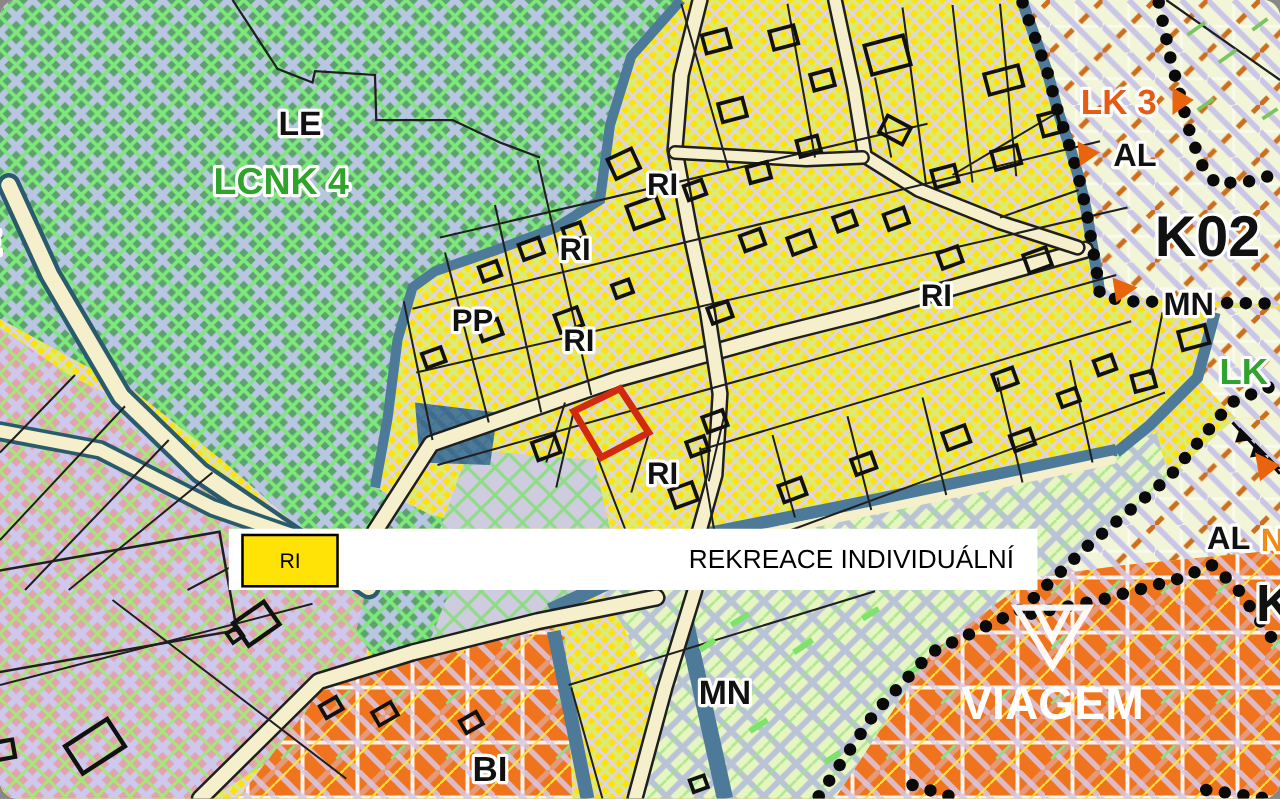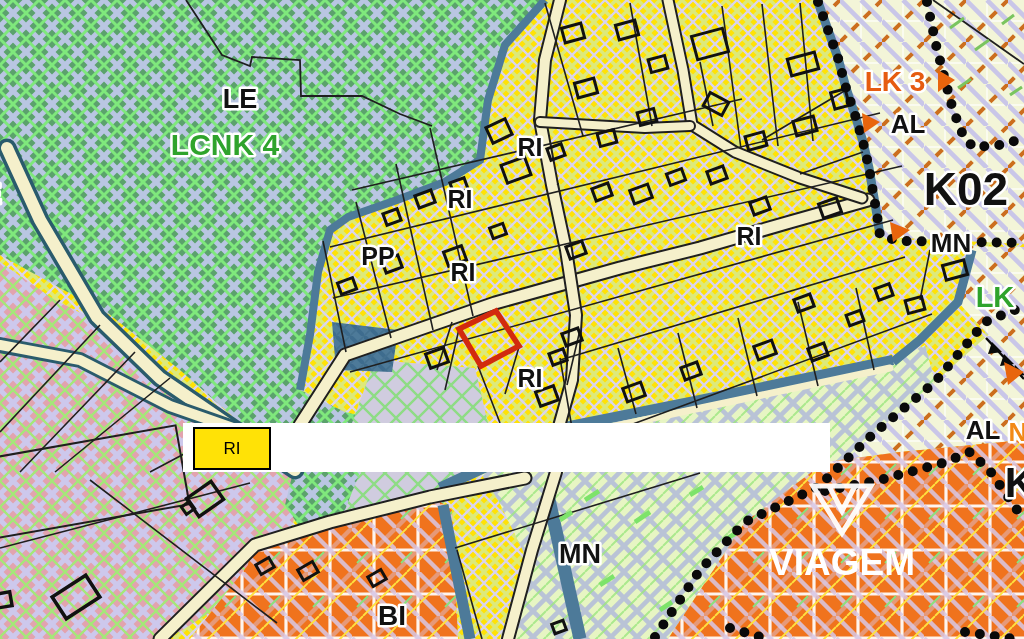--- a/index.html
+++ b/index.html
@@ -1,17 +1,17 @@
 <!DOCTYPE html>
 <html><head>
 <meta charset="utf-8">
 <style>
   html,body{margin:0;padding:0;background:#888;}
   .stage{position:relative;width:1024px;height:639px;overflow:hidden;
-         font-family:"Liberation Sans","DejaVu Sans",sans-serif;background:#f3f5d8;}
+         font-family:"Liberation Sans","DejaVu Sans",sans-serif;background:#f3f5d8;border-radius:14px;}
   .stage svg{position:absolute;left:0;top:0;display:block;}
   .maplabel{font-weight:bold;paint-order:stroke;stroke:#ffffff;stroke-linejoin:round;text-anchor:middle;}
   .legend{position:absolute;left:183px;top:423px;width:647px;height:49px;background:#ffffff;z-index:5;}
   .legend-swatch{position:absolute;left:10px;top:4px;width:74px;height:39px;background:#FFE206;
                  border:2px solid #000;display:flex;align-items:center;justify-content:center;
                  font-size:17px;color:#000;}
   .legend-text{position:absolute;left:368px;top:0;height:100%;display:flex;align-items:center;
                font-size:21px;color:#000;white-space:nowrap;}
 </style>
 </head>
@@ -233,15 +233,16 @@
         <text x="1018" y="441" font-size="26" fill="#F28A16" class="maplabel" stroke-width="5">N</text>
         <text x="1020" y="497" font-size="42" fill="#111111" class="maplabel" stroke-width="5">K</text>
         <text x="842" y="575" font-size="37" fill="#FFFFFF" class="maplabel" stroke-width="0">VIAGEM</text>
       </g>
 </svg>
 
 <div class="legend">
   <div class="legend-swatch">
     <span>RI</span>
   </div>
+  <div class="legend-text">REKREACE INDIVIDUÁLNÍ</div>
 </div>
 
 </div>
 
 </body></html>

